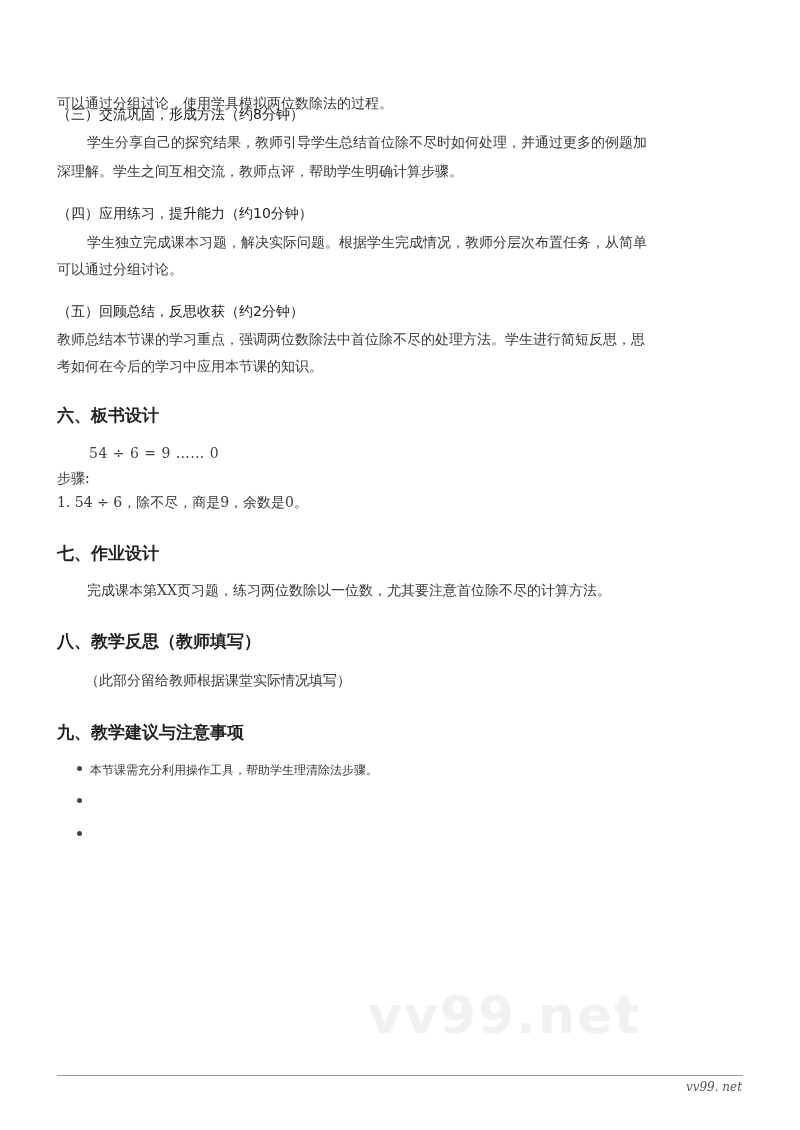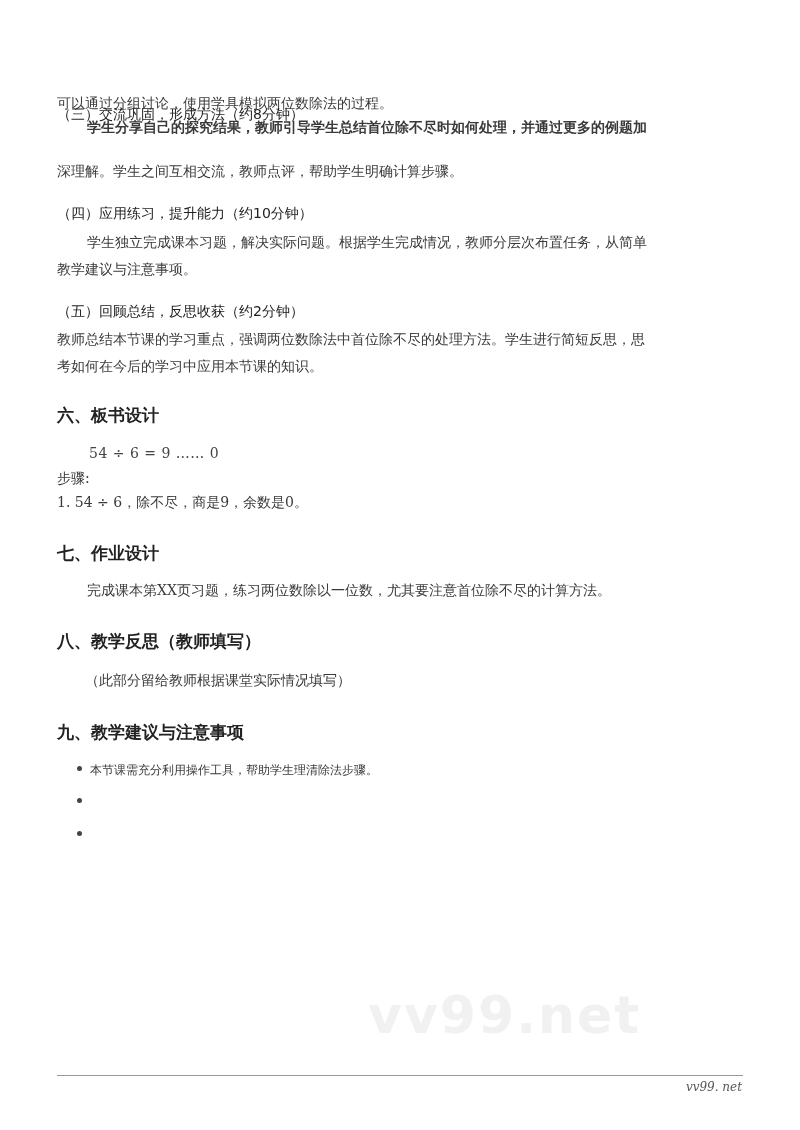--- a/index.html
+++ b/index.html
@@ -22,26 +22,26 @@
     .footer-text { position: absolute; right: 58px; top: 1080px; font-size: 12px; font-style: italic; color: #555; font-family: "DejaVu Serif", "Liberation Serif", serif; }
   </style>
 </head>
 <body>
 
 <div class="page">
 
   <div class="p" style="top:58px;margin-top:31px;">可以通过分组讨论，使用学具模拟两位数除法的过程。</div>
 
   <div class="sub" style="top:106px;">（三）交流巩固，形成方法（约8分钟）</div>
-  <div class="p indent" style="top:113px;font-weight:bold;">学生分享自己的探究结果，教师引导学生总结首位除不尽时如何处理，并通过更多的例题加</div>
+  <div class="p indent" style="top:128px;">学生分享自己的探究结果，教师引导学生总结首位除不尽时如何处理，并通过更多的例题加</div>
   <div class="p" style="top:157px;">深理解。学生之间互相交流，教师点评，帮助学生明确计算步骤。</div>
 
   <div class="sub" style="top:205px;">（四）应用练习，提升能力（约10分钟）</div>
   <div class="p indent" style="top:228px;">学生独立完成课本习题，解决实际问题。根据学生完成情况，教师分层次布置任务，从简单</div>
-  <div class="p" style="top:255px;">教学建议与注意事项。</div>
+  <div class="p" style="top:255px;">可以通过分组讨论。</div>
 
   <div class="sub" style="top:303px;">（五）回顾总结，反思收获（约2分钟）</div>
   <div class="p" style="top:325px;">教师总结本节课的学习重点，强调两位数除法中首位除不尽的处理方法。学生进行简短反思，思</div>
   <div class="p" style="top:352px;">考如何在今后的学习中应用本节课的知识。</div>
 
   <div class="h2" style="top:404px;">六、板书设计</div>
   <div class="formula" style="top:445px;">54 ÷ 6 = 9 …… 0</div>
   <div class="plain" style="top:470px;">步骤:</div>
   <div class="plain" style="top:494px;">1. 54 ÷ 6，除不尽，商是9，余数是0。</div>
 

